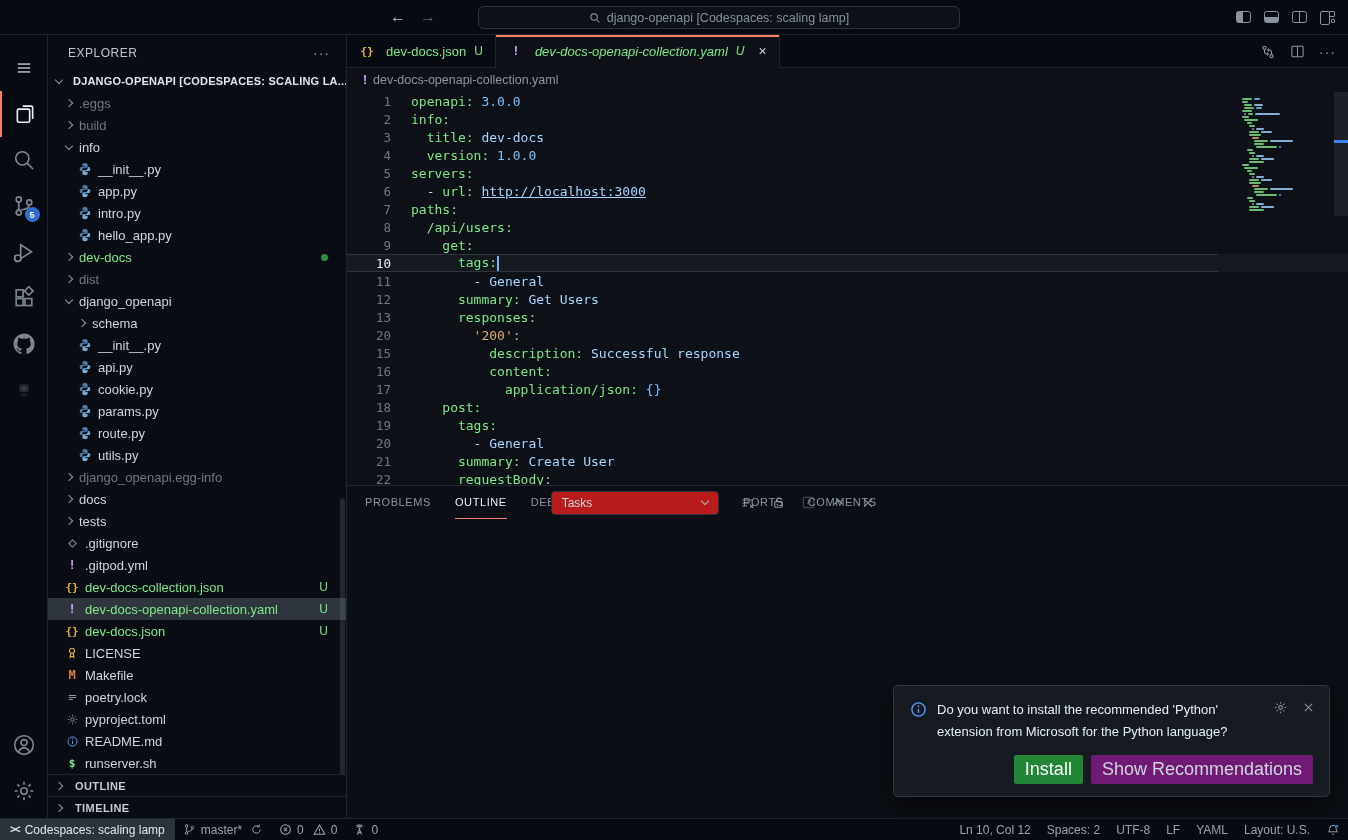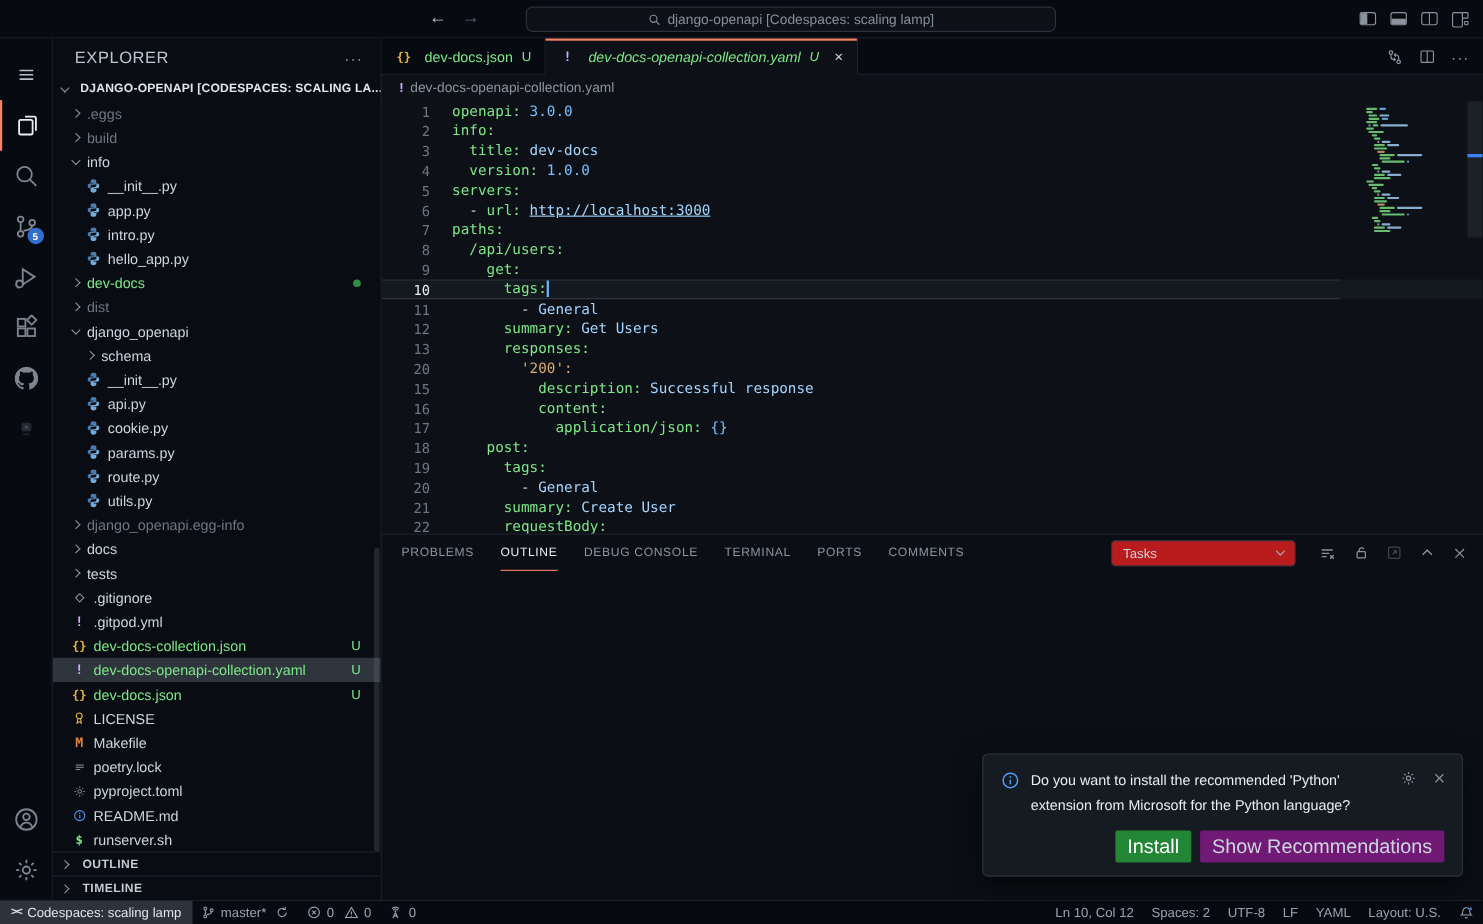--- a/index.html
+++ b/index.html
@@ -25,21 +25,21 @@
   .main{position:absolute;top:35px;left:0;right:0;bottom:22px;display:flex}
   
   .activitybar{width:48px;background:#070b11;border-right:1px solid #1d242e;display:flex;flex-direction:column;align-items:center;padding-top:10px;position:relative}
   .act-item{width:48px;height:46px;display:flex;align-items:center;justify-content:center;position:relative;cursor:pointer;color:#7d8590}
   .act-item.active{color:#e6edf3;border-left:2px solid #f78166}
   .act-badge{position:absolute;right:8px;bottom:7px;background:#316dca;color:#fff;font-size:9px;min-width:15px;height:15px;border-radius:8px;display:flex;align-items:center;justify-content:center;font-weight:bold}
   .act-bottom{position:absolute;bottom:4px;left:0;width:48px;display:flex;flex-direction:column;align-items:center}
   
   .sidebar{width:299px;background:#090d13;border-right:1px solid #1d242e;position:relative;display:flex;flex-direction:column;overflow:hidden}
   .sb-header{height:35px;display:flex;align-items:center;justify-content:space-between;padding:0 16px 0 20px;flex:none}
-  .sb-title{font-size:15px;letter-spacing:.5px;color:#bcc4cd}
+  .sb-title{font-size:12px;letter-spacing:.5px;color:#bcc4cd}
   .sb-more{color:#8b949e;font-size:14px;letter-spacing:1px;cursor:pointer}
   .root-row{height:22px;display:flex;align-items:center;gap:4px;padding-left:6px;cursor:pointer;flex:none}
   .root-label{font-size:11px;font-weight:bold;color:#dfe5ec;letter-spacing:.2px;white-space:nowrap}
   .tree{flex:none}
   .frow{height:22px;display:flex;align-items:center;cursor:pointer;position:relative;white-space:nowrap}
   .frow.selected{background:#2f353d}
   .chev{width:6px;height:6px;border-right:1.3px solid #8b949e;border-bottom:1.3px solid #8b949e;transform:rotate(-45deg);margin:0 7px 0 2px;flex:none}
   .chev.open{transform:rotate(45deg);margin-top:-3px}
   .fic{width:16px;display:flex;justify-content:center;margin-right:5px;flex:none;font-family:"DejaVu Sans Mono",monospace}
   .flabel{font-size:13px}
@@ -77,21 +77,21 @@
   .code-row.current .ln{color:#e6edf3}
   .c-k{color:#7ee787}.c-s{color:#a5d6ff}.c-n{color:#79c0ff}.c-p{color:#c9d1d9}.c-q{color:#dcab72}
   .c-l{color:#a5d6ff;text-decoration:underline;cursor:pointer}
   .cursor{display:inline-block;width:2px;height:15px;background:#6cb6ff;vertical-align:middle;margin-left:0px}
   .minimap{position:absolute;right:14px;top:6px;width:92px;cursor:pointer}
   .mm-row{height:2px;margin-bottom:1px;display:flex}
   .mm-seg{height:2px;border-radius:1px}
   .ed-scroll{position:absolute;right:0;top:0;width:14px;height:124px;background:rgba(110,118,129,.16);cursor:pointer}
   .ed-cursorline{position:absolute;right:0;top:48px;width:14px;height:3px;background:#3b82f6}
   
-  .panel{height:333px;background:#0b0f15;border-top:1px solid #222933;display:flex;flex-direction:column}
+  .panel{height:333px;background:#0b0f15;border-top:1px solid #222933;display:flex;flex-direction:row}
   .panel-head{height:33px;display:flex;align-items:center;padding:0 12px 0 18px;position:relative;flex:none}
   .ptabs{display:flex;gap:24px;height:100%;align-items:center}
   .ptab{font-size:11px;letter-spacing:.6px;color:#8b949e;cursor:pointer;height:100%;display:flex;align-items:center;border-bottom:1.5px solid transparent}
   .ptab.active{color:#e6edf3;border-bottom-color:#f78166}
   .panel-actions{position:absolute;right:14px;top:0;height:33px;display:flex;align-items:center;gap:15px;color:#8b949e}
   .tasks-select{width:168px;height:24px;background:#b91c1c;border:1px solid #2b323c;border-radius:4px;display:flex;align-items:center;justify-content:space-between;padding:0 10px;font-size:12px;color:#cdd5dd;cursor:pointer;margin-right:6px}
   .sel-chev{width:6px;height:6px;border-right:1.4px solid #aab2bc;border-bottom:1.4px solid #aab2bc;transform:rotate(45deg);margin-top:-3px}
   .picon{cursor:pointer;display:flex;align-items:center}
   .picon.dim{opacity:.4}
   .panel-body{flex:1;background:#0b0f15}

